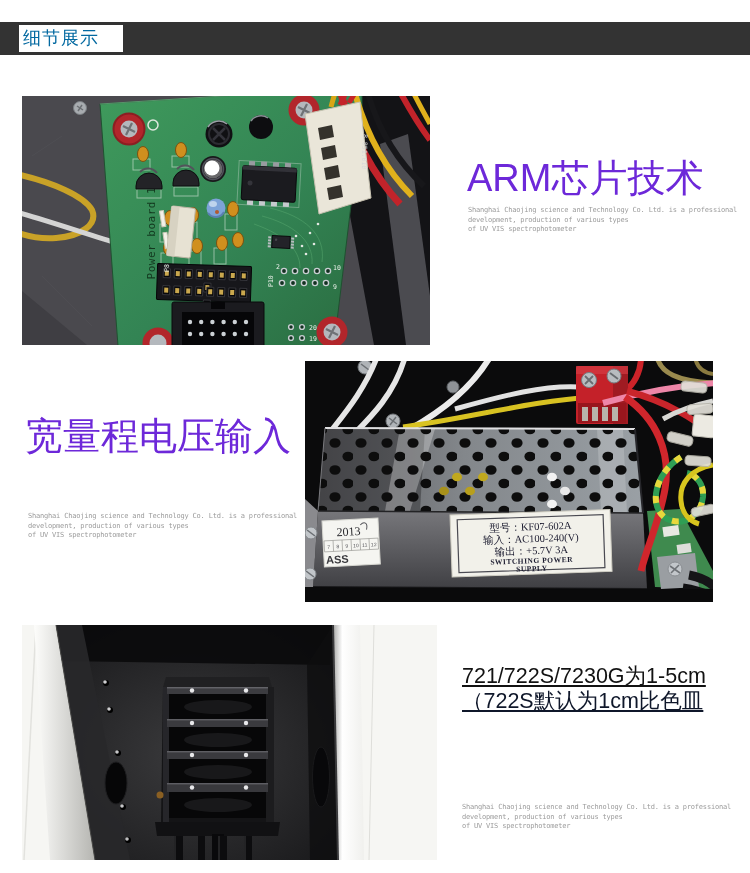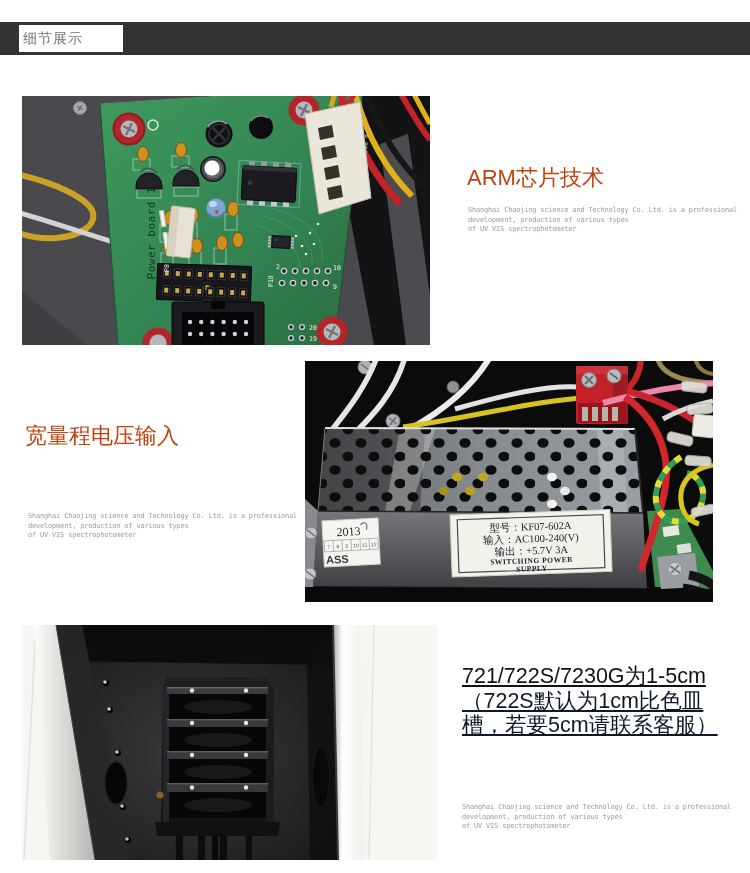--- a/index.html
+++ b/index.html
@@ -2,29 +2,29 @@
 <html><head>
 <meta charset="utf-8">
 <style>
   html,body{margin:0;padding:0;background:#ffffff;}
   .page{position:relative;width:750px;height:873px;background:#fff;overflow:hidden;
         font-family:"Liberation Sans","DejaVu Sans",sans-serif;}
   
   .header-bar{position:absolute;left:0;top:22px;width:750px;height:33px;background:#333333;}
   .title-box{position:absolute;left:19px;top:3px;width:104px;height:27px;background:#ffffff;
              display:flex;align-items:center;}
-  .title-box span{font-size:14px;line-height:27px;color:#737373;padding-left:4px;letter-spacing:1px;white-space:nowrap;}
+  .title-box span{font-size:18px;line-height:27px;color:#0369a1;padding-left:4px;letter-spacing:1px;white-space:nowrap;}
   
   .photo{position:absolute;margin:0;padding:0;line-height:0;}
   .photo svg{display:block;}
   #photo-pcb{left:22px;top:96px;}
   #photo-psu{left:305px;top:361px;}
   #photo-cuvette{left:22px;top:625px;}
   
-  .heading{position:absolute;color:#c2410c;font-size:22px;line-height:36px;white-space:nowrap;}
+  .heading{position:absolute;color:#6d28d9;font-size:38px;line-height:36px;white-space:nowrap;}
   #h-arm{left:467px;top:160px;}
   #h-volt{left:25px;top:418px;}
   .caption{position:absolute;color:#9b9b9b;font:7px/9.5px "DejaVu Sans Mono",monospace;
            letter-spacing:-0.2px;white-space:nowrap;}
   #cap1{left:468px;top:206px;}
   #cap2{left:28px;top:512px;}
   #cap3{left:462px;top:803px;}
   #h-cuv{left:462px;top:664px;}
   .h3line{color:#121212;font-size:21.5px;line-height:24.5px;white-space:nowrap;text-decoration:underline;}
   .h3line.note{color:#0f172a;}
@@ -571,21 +571,20 @@
       </g>
 
       <line x1="34" y1="0" x2="73" y2="235" stroke="#4a4a48" stroke-width="1"></line>
       <line x1="311" y1="0" x2="316" y2="235" stroke="#3a3a3c" stroke-width="2"></line>
     </svg>
   </figure>
 
   <div id="h-cuv" style="position:absolute;">
     <div class="h3line">721/722S/7230G为1-5cm</div>
     <div class="h3line note">（722S默认为1cm比色皿</div>
-    <div class="h3line note">槽，若要5cm请联系客服）</div>
   </div>
   <div class="caption" id="cap3">
     <div>Shanghai Chaojing science and Technology Co. Ltd. is a professional</div>
     <div>development, production of various types</div>
     <div>of UV VIS spectrophotometer</div>
   </div>
 
 </div>
 
 </body></html>

